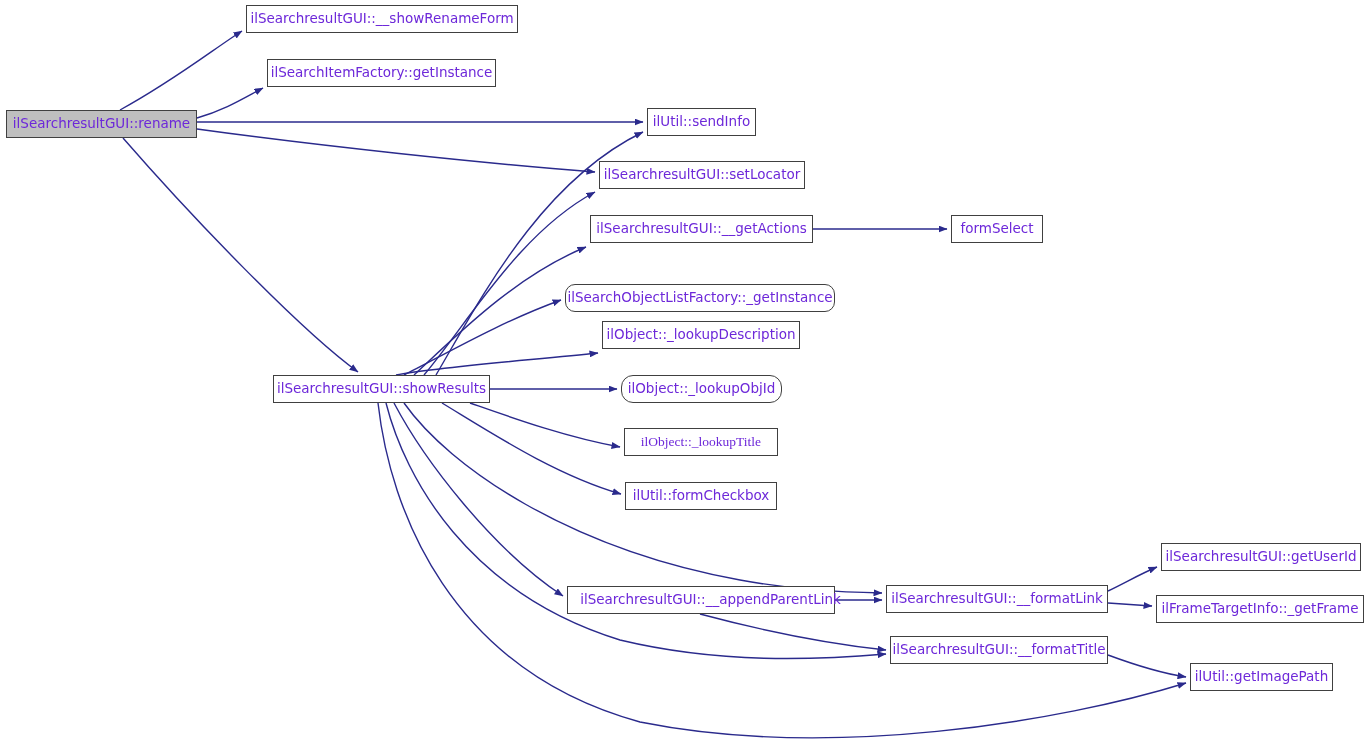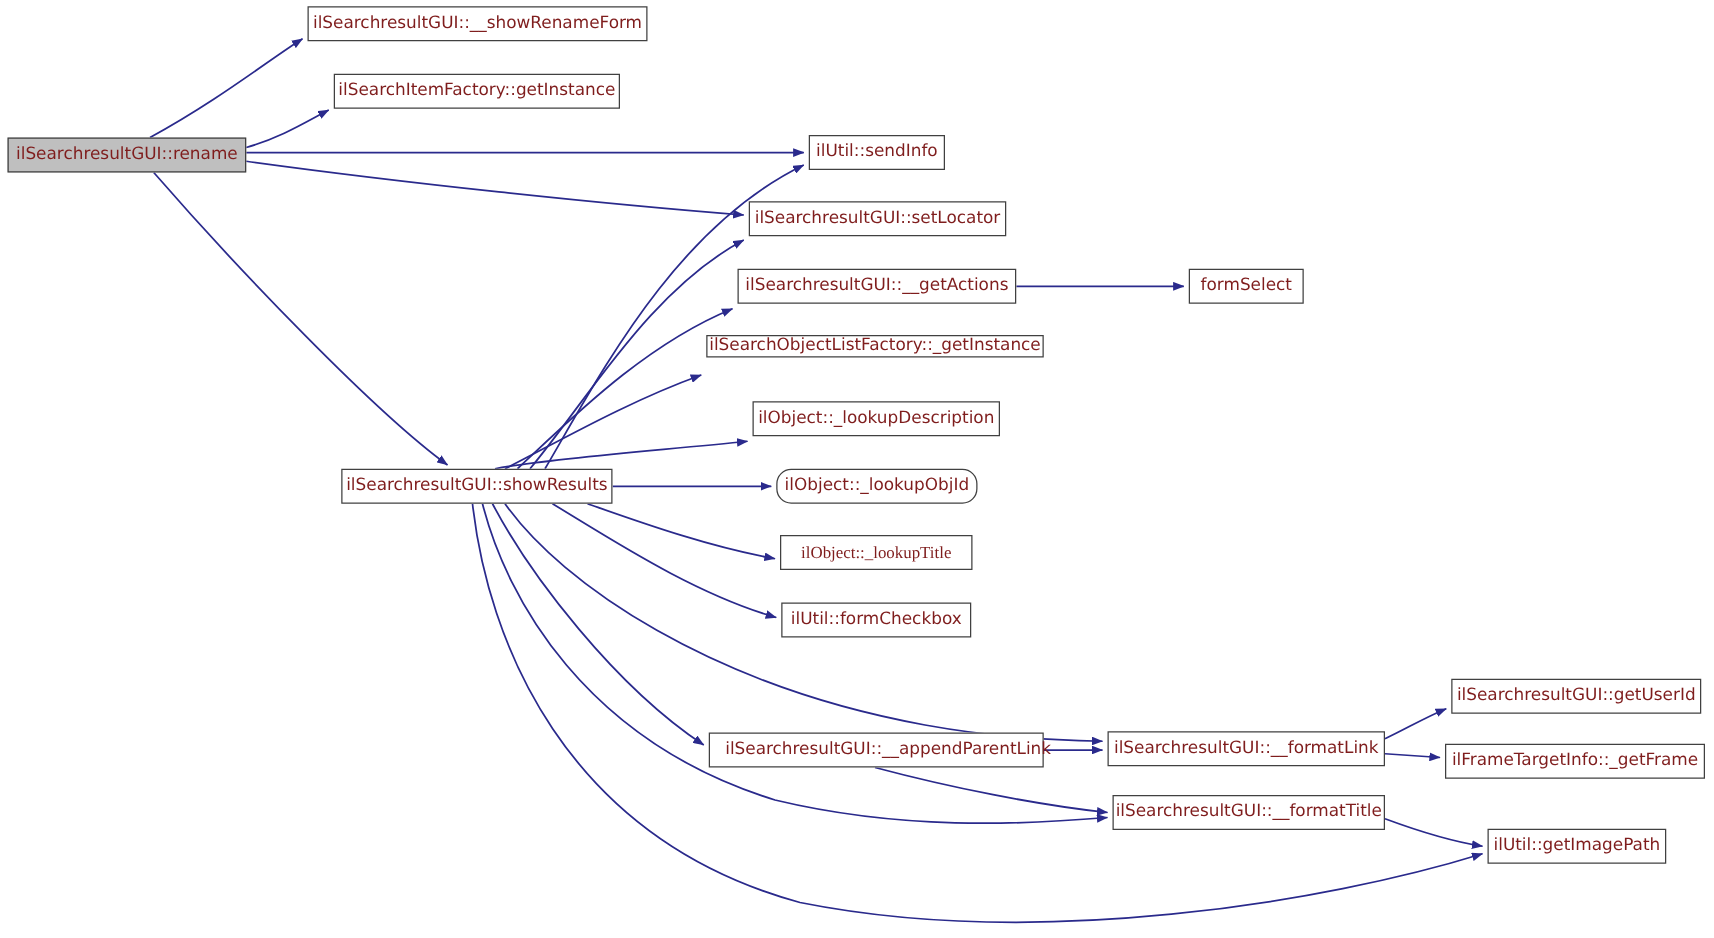--- a/index.html
+++ b/index.html
@@ -28,21 +28,21 @@
     position: absolute;
     box-sizing: border-box;
     background: #ffffff;
     border: 1px solid #404040;
     display: flex;
     align-items: center;
     justify-content: center;
     white-space: nowrap;
     font-size: 13.5px;
     line-height: 1;
-    color: #7f1d1d;
+    color: #6d28d9;
     letter-spacing: 0px;
   }
   .node.root {
     background: #bfbfbf;
     border-color: #404040;
   }
   .node .nlabel {
     display: block;
     padding: 0 6px;
   }
@@ -98,21 +98,21 @@
       </div>
       <div class="node" style="left: 599px; top: 161px; width: 206px; height: 28px;">
         <span class="nlabel">ilSearchresultGUI::setLocator</span>
       </div>
       <div class="node" style="left: 590px; top: 215px; width: 223px; height: 28px;">
         <span class="nlabel">ilSearchresultGUI::__getActions</span>
       </div>
       <div class="node" style="left: 951px; top: 215px; width: 92px; height: 28px;">
         <span class="nlabel">formSelect</span>
       </div>
-      <div class="node" style="left: 565px; top: 268px; width: 270px; height: 18px;">
+      <div class="node" style="left: 565px; top: 284px; width: 270px; height: 28px; border-radius: 10px;">
         <span class="nlabel">ilSearchObjectListFactory::_getInstance</span>
       </div>
       <div class="node" style="left: 602px; top: 321px; width: 198px; height: 28px; text-align: center;">
         <span class="nlabel">ilObject::_lookupDescription</span>
       </div>
       <div class="node" style="left: 273px; top: 375px; width: 217px; height: 28px;">
         <span class="nlabel">ilSearchresultGUI::showResults</span>
       </div>
       <div class="node" style="left: 621px; top: 375px; width: 161px; height: 28px; border-radius: 12px;">
         <span class="nlabel">ilObject::_lookupObjId</span>

